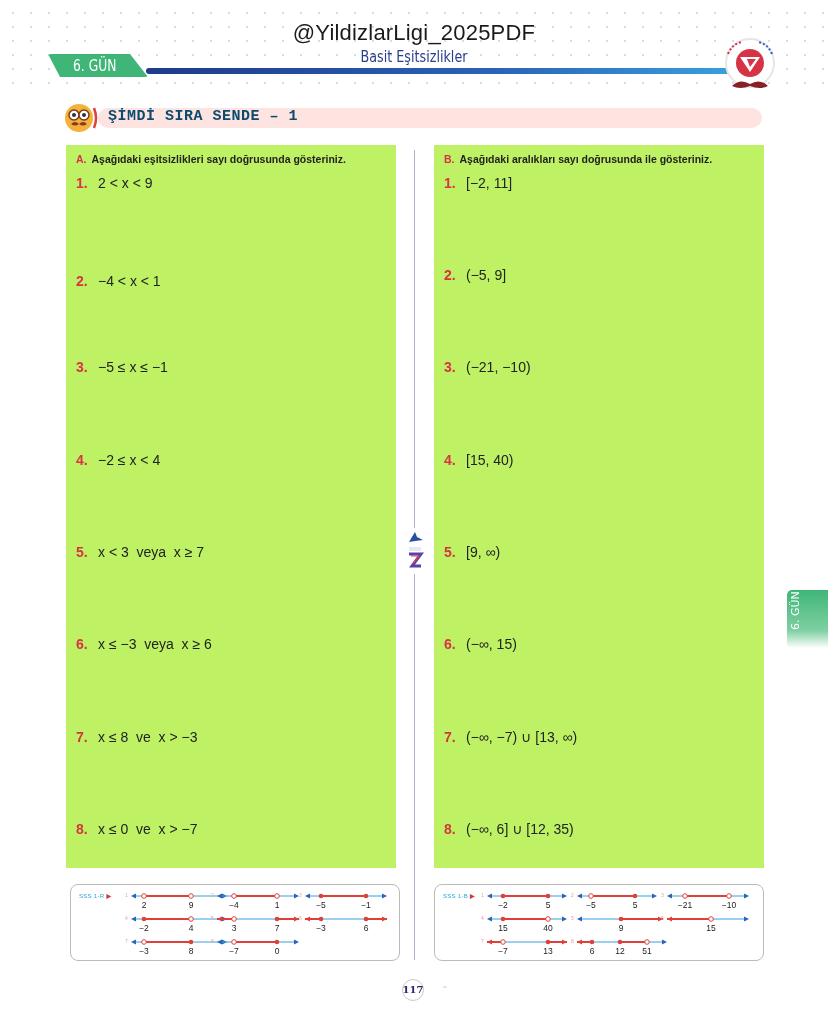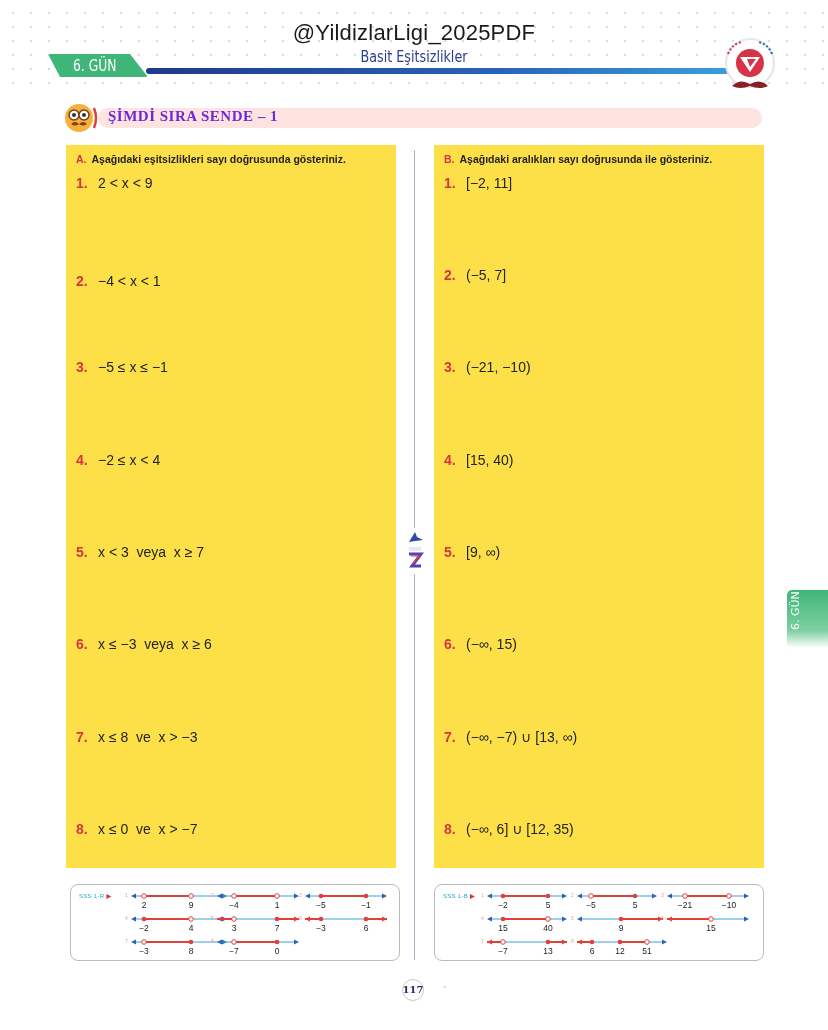--- a/index.html
+++ b/index.html
@@ -21,24 +21,24 @@
   .day-tab span { position: absolute; left: 25px; top: 3px; color: #fff; font-size: 15px;
     font-family: "DejaVu Sans", sans-serif; transform: scaleX(.82); transform-origin: left; }
   .header-bar { position: absolute; left: 146px; top: 68px; width: 590px; height: 6px;
     background: linear-gradient(90deg, #1f3a8a 0%, #2a64b8 60%, #3aa0de 100%); border-radius: 3px; }
 
   .logo { position: absolute; left: 718px; top: 36px; width: 64px; height: 58px; }
 
   .section-bar { position: absolute; left: 98px; top: 108px; width: 664px; height: 20px;
     background: #fde4e1; border-radius: 10px; }
   .section-title { position: absolute; left: 102px; top: 108px; font-weight: bold;
-    font-family: Liberation Serif, serif; font-size: 15px; color: #6d28d9; letter-spacing: .5px; }
+    font-family: Liberation Mono, monospace; font-size: 15px; color: #0c4a6e; letter-spacing: .5px; }
   .mascot { position: absolute; left: 63px; top: 102px; width: 36px; height: 32px; }
 
-  .col { position: absolute; top: 145px; width: 330px; height: 723px; background: #fde047; }
+  .col { position: absolute; top: 145px; width: 330px; height: 723px; background: #bef264; }
   .col.left { left: 66px; }
   .col.right { left: 434px; }
   .col-heading { position: absolute; left: 10px; top: 8px; font-size: 10.5px; font-weight: bold; color: #222; white-space: nowrap; }
   .col-heading .letter { color: #d63346; margin-right: 5px; }
   .item { position: absolute; left: 10px; font-size: 14px; color: #222; white-space: nowrap; }
   .item .num { color: #d63346; font-weight: bold; display: inline-block; width: 22px; }
 
   .divider { position: absolute; left: 414px; top: 150px; width: 1px; height: 810px; background: #a9b3c8; }
   .divider-icon { position: absolute; left: 405px; top: 528px; width: 20px; height: 46px; background: #fff; }
 
@@ -114,21 +114,21 @@
   <div class="item" style="top:491px"><span class="num">6.</span><span style="white-space:pre">x ≤ −3  veya  x ≥ 6</span></div>
   <div class="item" style="top:584px"><span class="num">7.</span><span style="white-space:pre">x ≤ 8  ve  x &gt; −3</span></div>
   <div class="item" style="top:676px"><span class="num">8.</span><span style="white-space:pre">x ≤ 0  ve  x &gt; −7</span></div>
 </div>
 
 <div class="col right">
   <div class="col-heading">
     <span class="letter">B.</span><span>Aşağıdaki aralıkları sayı doğrusunda ile gösteriniz.</span>
   </div>
   <div class="item" style="top:30px"><span class="num">1.</span><span>[−2, 11]</span></div>
-  <div class="item" style="top:122px"><span class="num">2.</span><span>(−5, 7]</span></div>
+  <div class="item" style="top:122px"><span class="num">2.</span><span>(−5, 9]</span></div>
   <div class="item" style="top:214px"><span class="num">3.</span><span>(−21, −10)</span></div>
   <div class="item" style="top:307px"><span class="num">4.</span><span>[15, 40)</span></div>
   <div class="item" style="top:399px"><span class="num">5.</span><span>[9, ∞)</span></div>
   <div class="item" style="top:491px"><span class="num">6.</span><span>(−∞, 15)</span></div>
   <div class="item" style="top:584px"><span class="num">7.</span><span>(−∞, −7) ∪ [13, ∞)</span></div>
   <div class="item" style="top:676px"><span class="num">8.</span><span>(−∞, 6] ∪ [12, 35)</span></div>
 </div>
 
 <div class="divider"></div>
 <div class="divider-icon">

